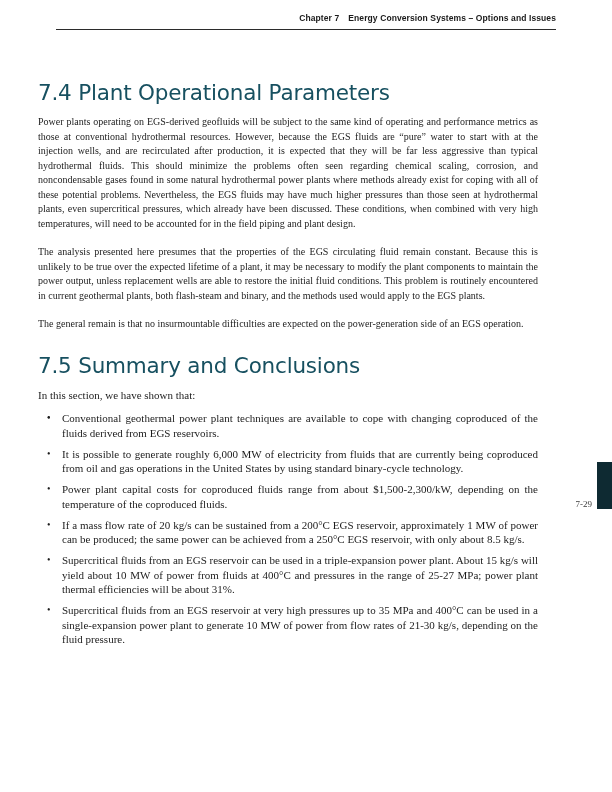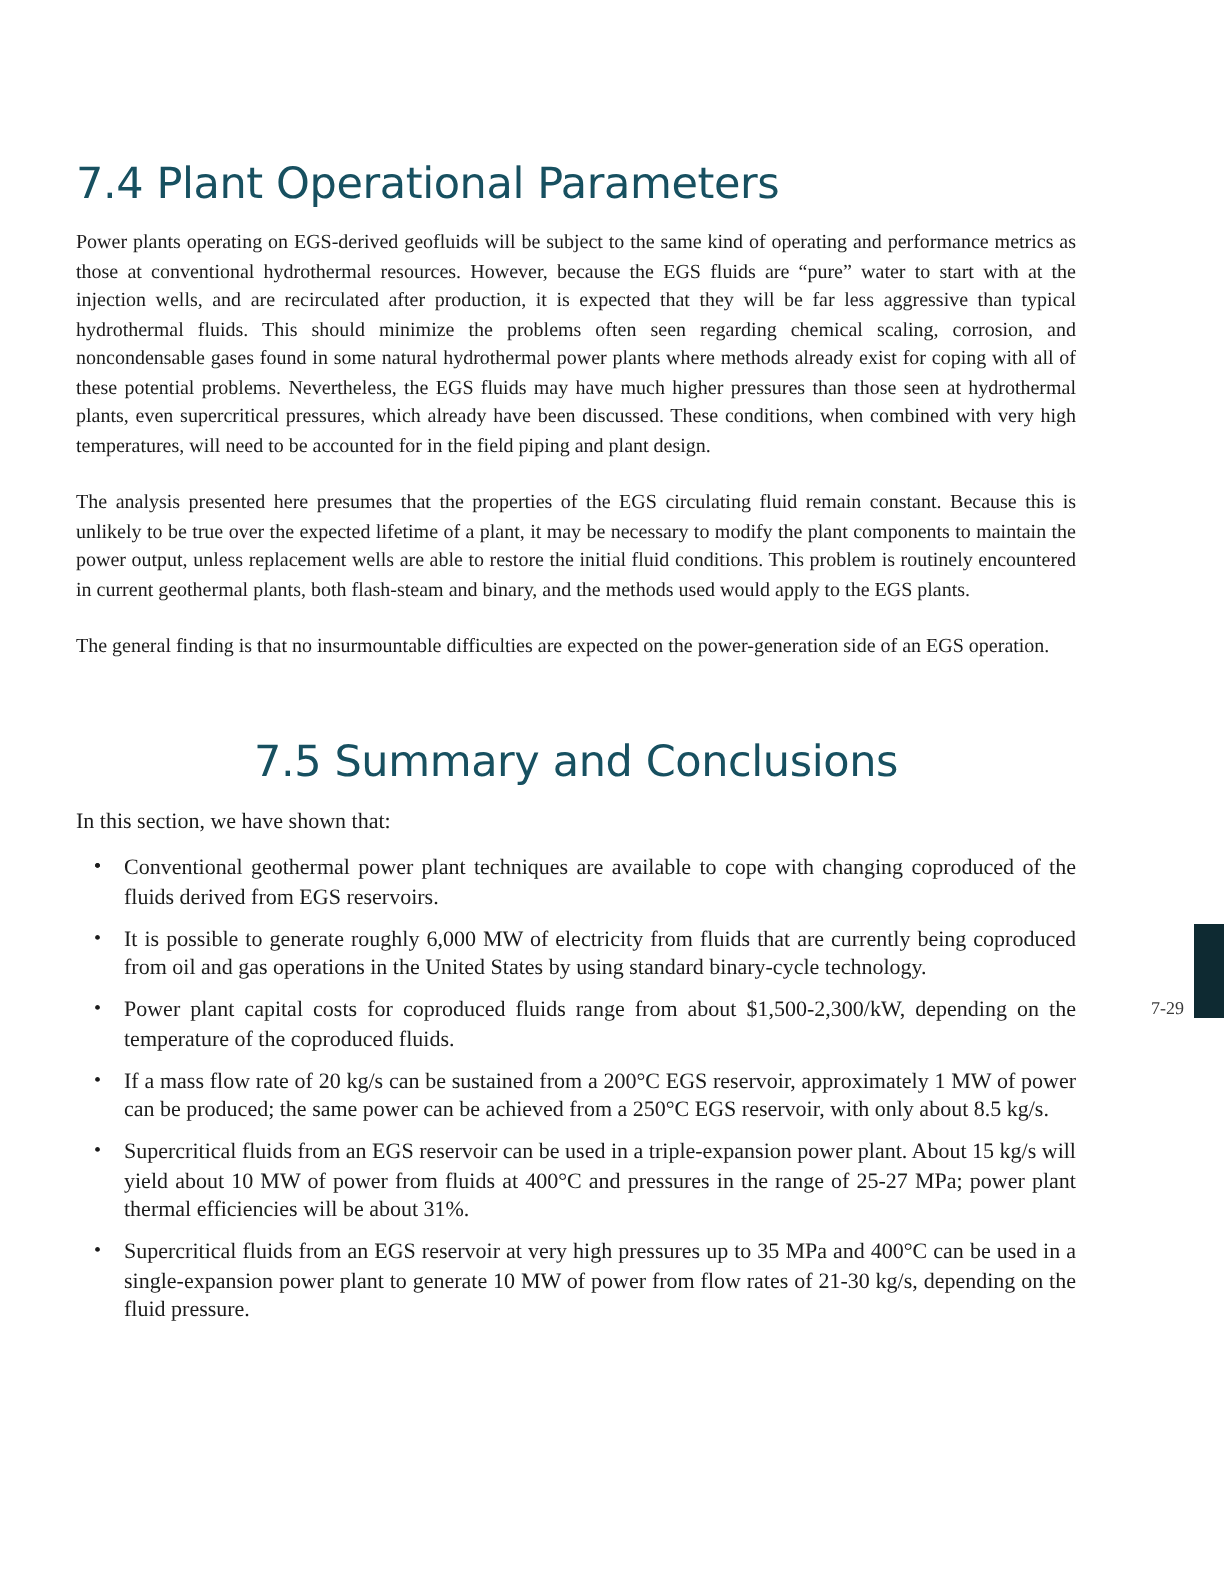--- a/index.html
+++ b/index.html
@@ -44,21 +44,21 @@
   }
   h1.section-heading {
     margin: 0 0 9px 0;
     font-family: "DejaVu Sans", "Liberation Sans", sans-serif;
     font-weight: normal;
     font-size: 21.5px;
     line-height: 26px;
     color: #175060;
     letter-spacing: -0.2px;
   }
-  h1.second { margin-top: 37px; text-align: center; }
+  h1.second { margin-top: 21px; }
   p.body-para {
     margin: 0 0 14px 0;
     font-size: 10px;
     line-height: 14.5px;
     text-align: justify;
     color: #1c1c1c;
   }
   p.intro-line {
     margin: 0 0 9px 0;
     font-size: 11px;
@@ -102,28 +102,34 @@
     font-family: "Liberation Serif", serif;
     font-size: 9px;
     color: #3a3a3a;
   }
 </style>
 </head>
 <body>
 
 <div class="page">
 
+  <div class="running-head-wrap">
+    <div class="running-head">
+      <span class="chapter">Chapter 7</span><span>Energy Conversion Systems – Options and Issues</span>
+    </div>
+    <div class="header-rule"></div>
+  </div>
 
   <div class="main-col">
 
     <h1 class="section-heading">7.4 Plant Operational Parameters</h1>
 
     <p class="body-para">Power plants operating on EGS-derived geofluids will be subject to the same kind of operating and performance metrics as those at conventional hydrothermal resources. However, because the EGS fluids are “pure” water to start with at the injection wells, and are recirculated after production, it is expected that they will be far less aggressive than typical hydrothermal fluids. This should minimize the problems often seen regarding chemical scaling, corrosion, and noncondensable gases found in some natural hydrothermal power plants where methods already exist for coping with all of these potential problems. Nevertheless, the EGS fluids may have much higher pressures than those seen at hydrothermal plants, even supercritical pressures, which already have been discussed. These conditions, when combined with very high temperatures, will need to be accounted for in the field piping and plant design.</p>
     <p class="body-para">The analysis presented here presumes that the properties of the EGS circulating fluid remain constant. Because this is unlikely to be true over the expected lifetime of a plant, it may be necessary to modify the plant components to maintain the power output, unless replacement wells are able to restore the initial fluid conditions. This problem is routinely encountered in current geothermal plants, both flash-steam and binary, and the methods used would apply to the EGS plants.</p>
-    <p class="body-para">The general finding is that no insurmountable difficulties are expected on the power-generation side of an EGS operation.</p>
+    <p class="body-para">The general remain is that no insurmountable difficulties are expected on the power-generation side of an EGS operation.</p>
 
     <h1 class="section-heading second">7.5 Summary and Conclusions</h1>
 
     <p class="intro-line">In this section, we have shown that:</p>
 
     <ul class="bullet-list">
       <li>
         <span class="marker">•</span>
       </li>
       <li>

